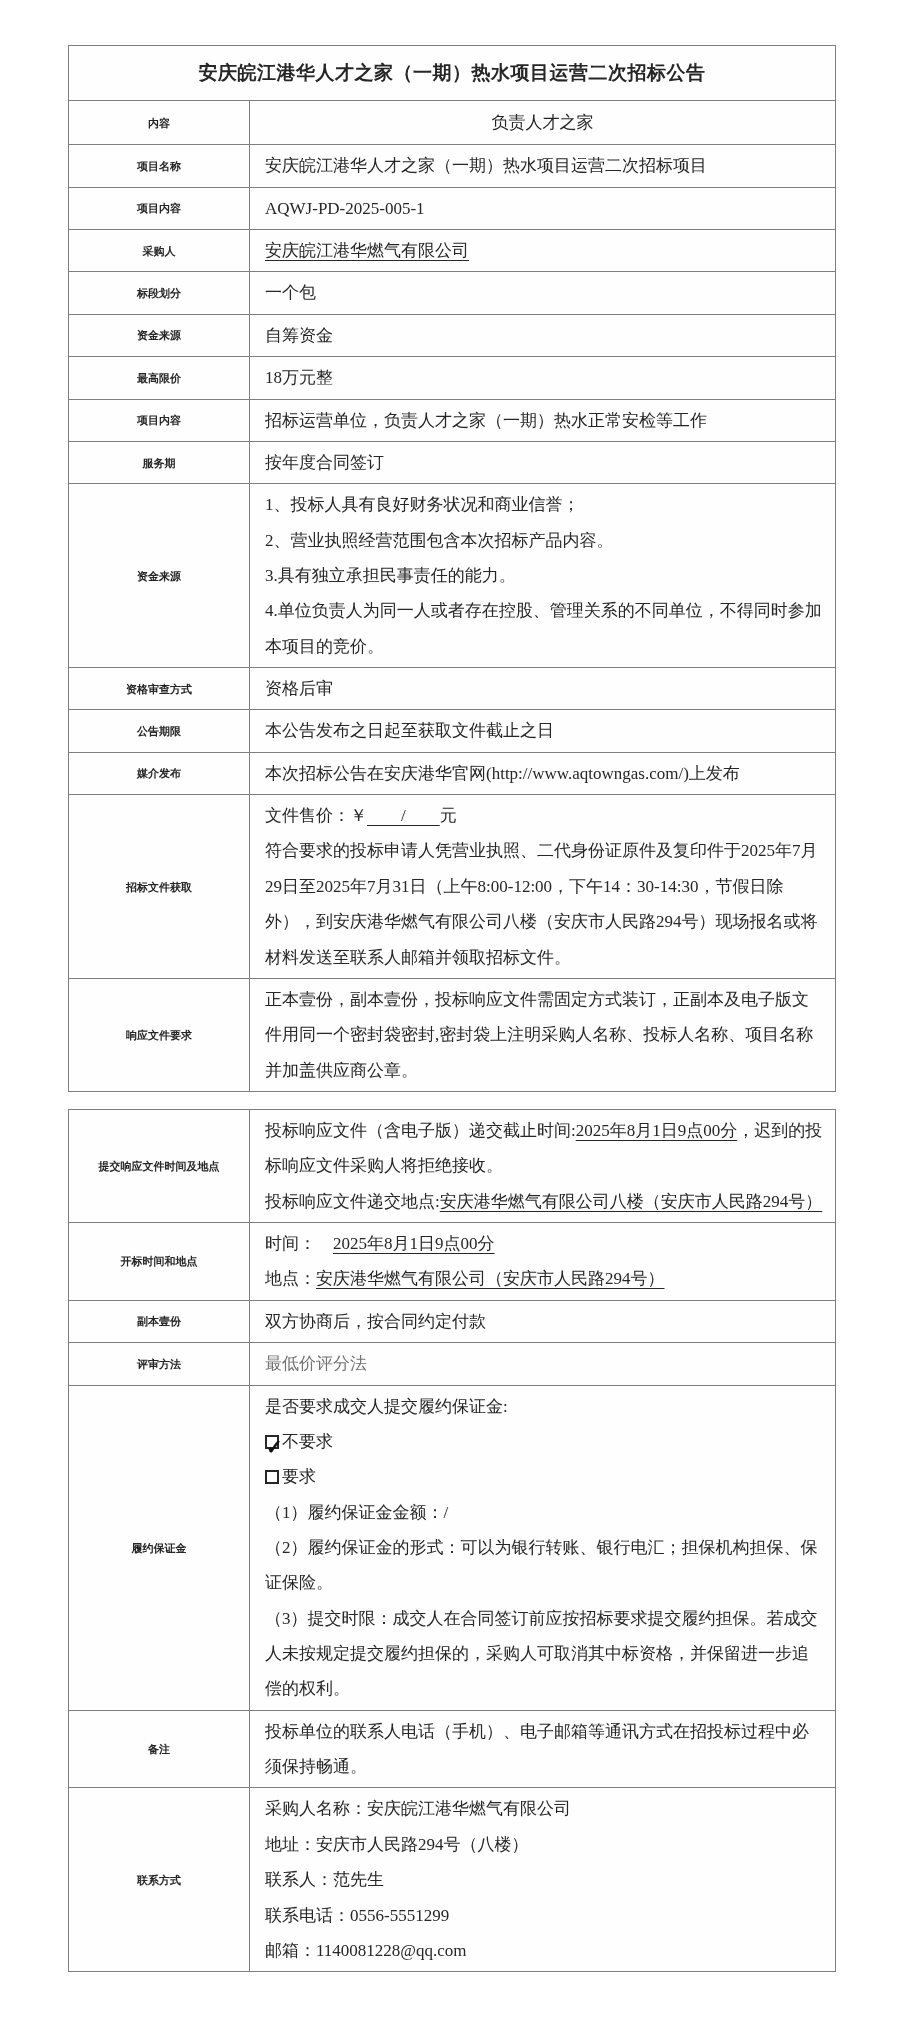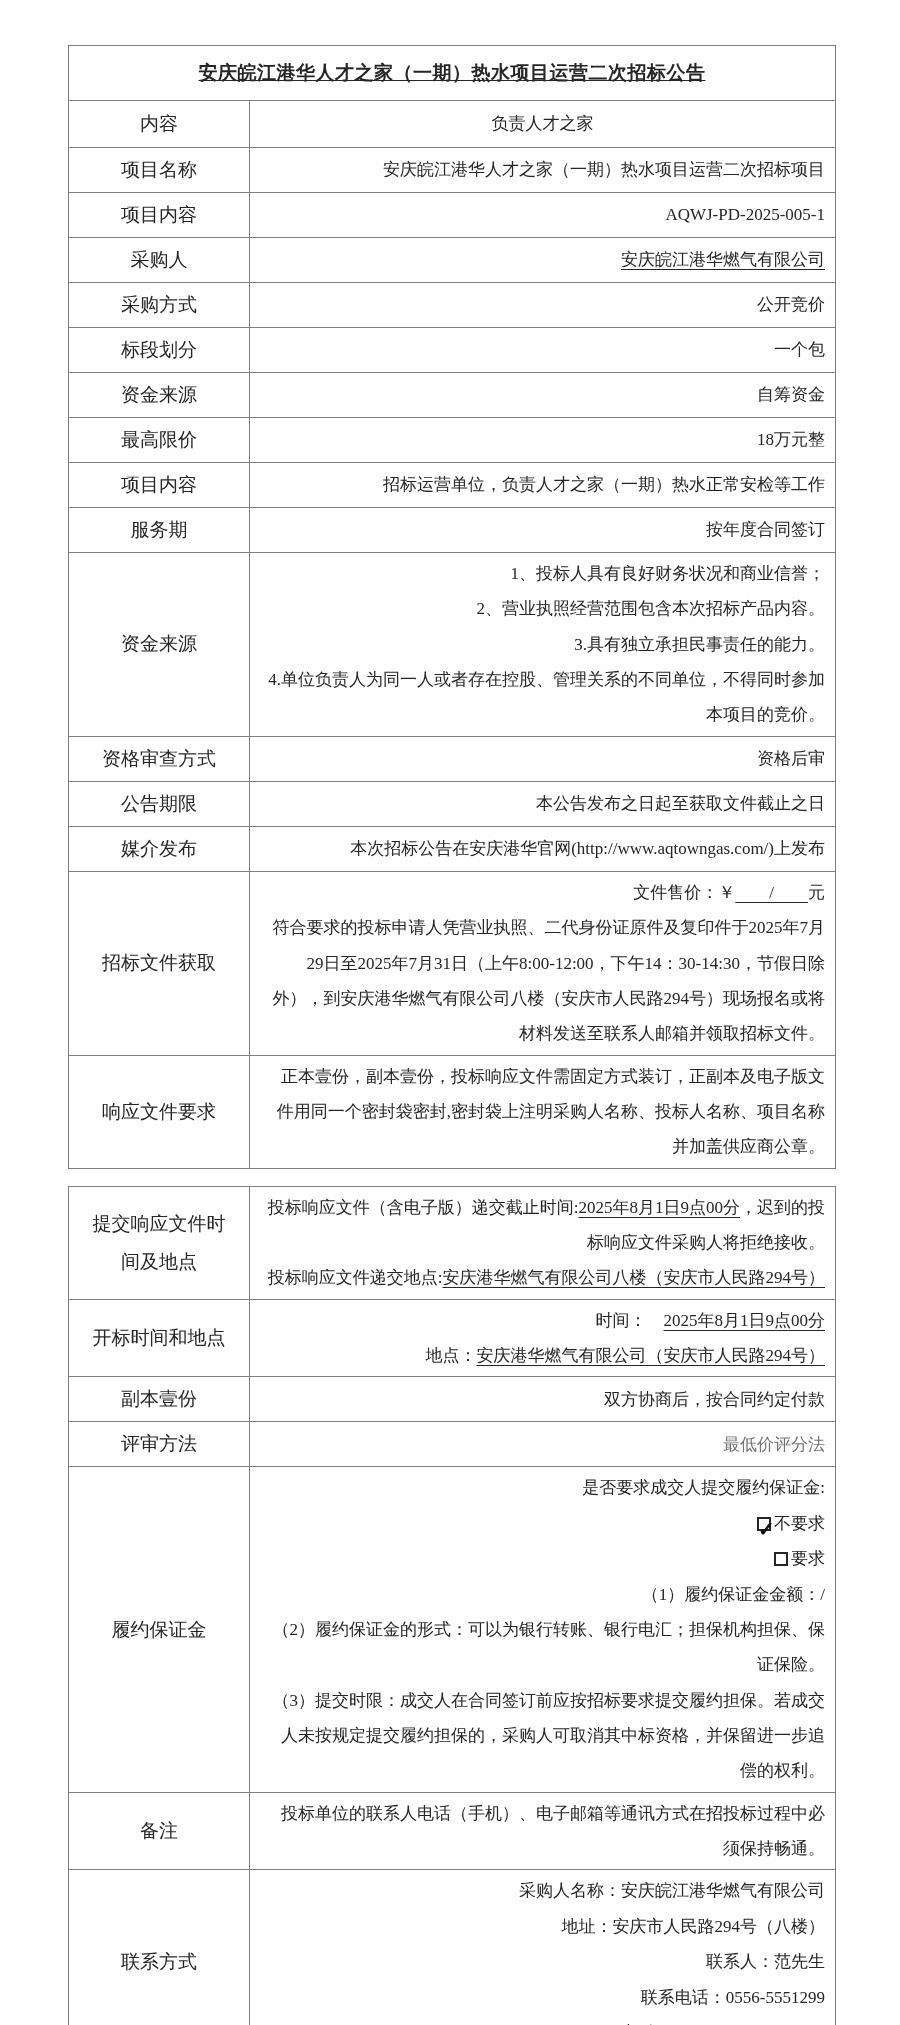--- a/index.html
+++ b/index.html
@@ -8,28 +8,28 @@
     font-family:"Liberation Serif","DejaVu Serif",serif;
     color:#262626;overflow:hidden;
   }
   .page{padding:45px 0 0 68px;}
   table.doc-table{border-collapse:collapse;table-layout:fixed;width:767px;background:#fefefe;}
   table.doc-table td{border:1px solid #7e7e7e;}
   col.c1{width:181px;}
   col.c2{width:586px;}
   .title-cell{
     text-align:center;font-weight:bold;font-size:19px;
-    padding:14px 8px;letter-spacing:0.5px;text-decoration:underline;
+    padding:14px 8px;letter-spacing:0.5px;
   }
   .label-cell{
     text-align:center;vertical-align:middle;
-    font-size:19px;line-height:2.0;padding:3px 16px;
+    font-size:11px;line-height:2.0;padding:3px 16px;font-weight:bold;
   }
   .value-cell{
-    vertical-align:middle;text-align:right;
+    vertical-align:middle;text-align:left;
     font-size:17px;line-height:2.08;padding:3px 10px 3px 15px;
   }
   .header-row td{text-align:center;padding:4px 6px;}
   .para{margin:0;}
   .u{text-decoration:underline;text-underline-offset:4px;text-decoration-thickness:1px;}
   .green{color:#737373;}
   .cbox{
     display:inline-block;width:14px;height:14px;border:2px solid #262626;
     vertical-align:-2px;margin-right:3px;position:relative;box-sizing:border-box;
   }
@@ -69,26 +69,20 @@
             <div class="para"><span>AQWJ-PD-2025-005-1</span></div>
           </td>
         </tr>
         <tr>
           <td class="label-cell">采购人</td>
           <td class="value-cell">
             <div class="para"><span class="u">安庆皖江港华燃气有限公司</span></div>
           </td>
         </tr>
         <tr>
-          <td class="label-cell">采购方式</td>
-          <td class="value-cell">
-            <div class="para"><span>公开竞价</span></div>
-          </td>
-        </tr>
-        <tr>
           <td class="label-cell">标段划分</td>
           <td class="value-cell">
             <div class="para"><span>一个包</span></div>
           </td>
         </tr>
         <tr>
           <td class="label-cell">资金来源</td>
           <td class="value-cell">
             <div class="para"><span>自筹资金</span></div>
           </td>

